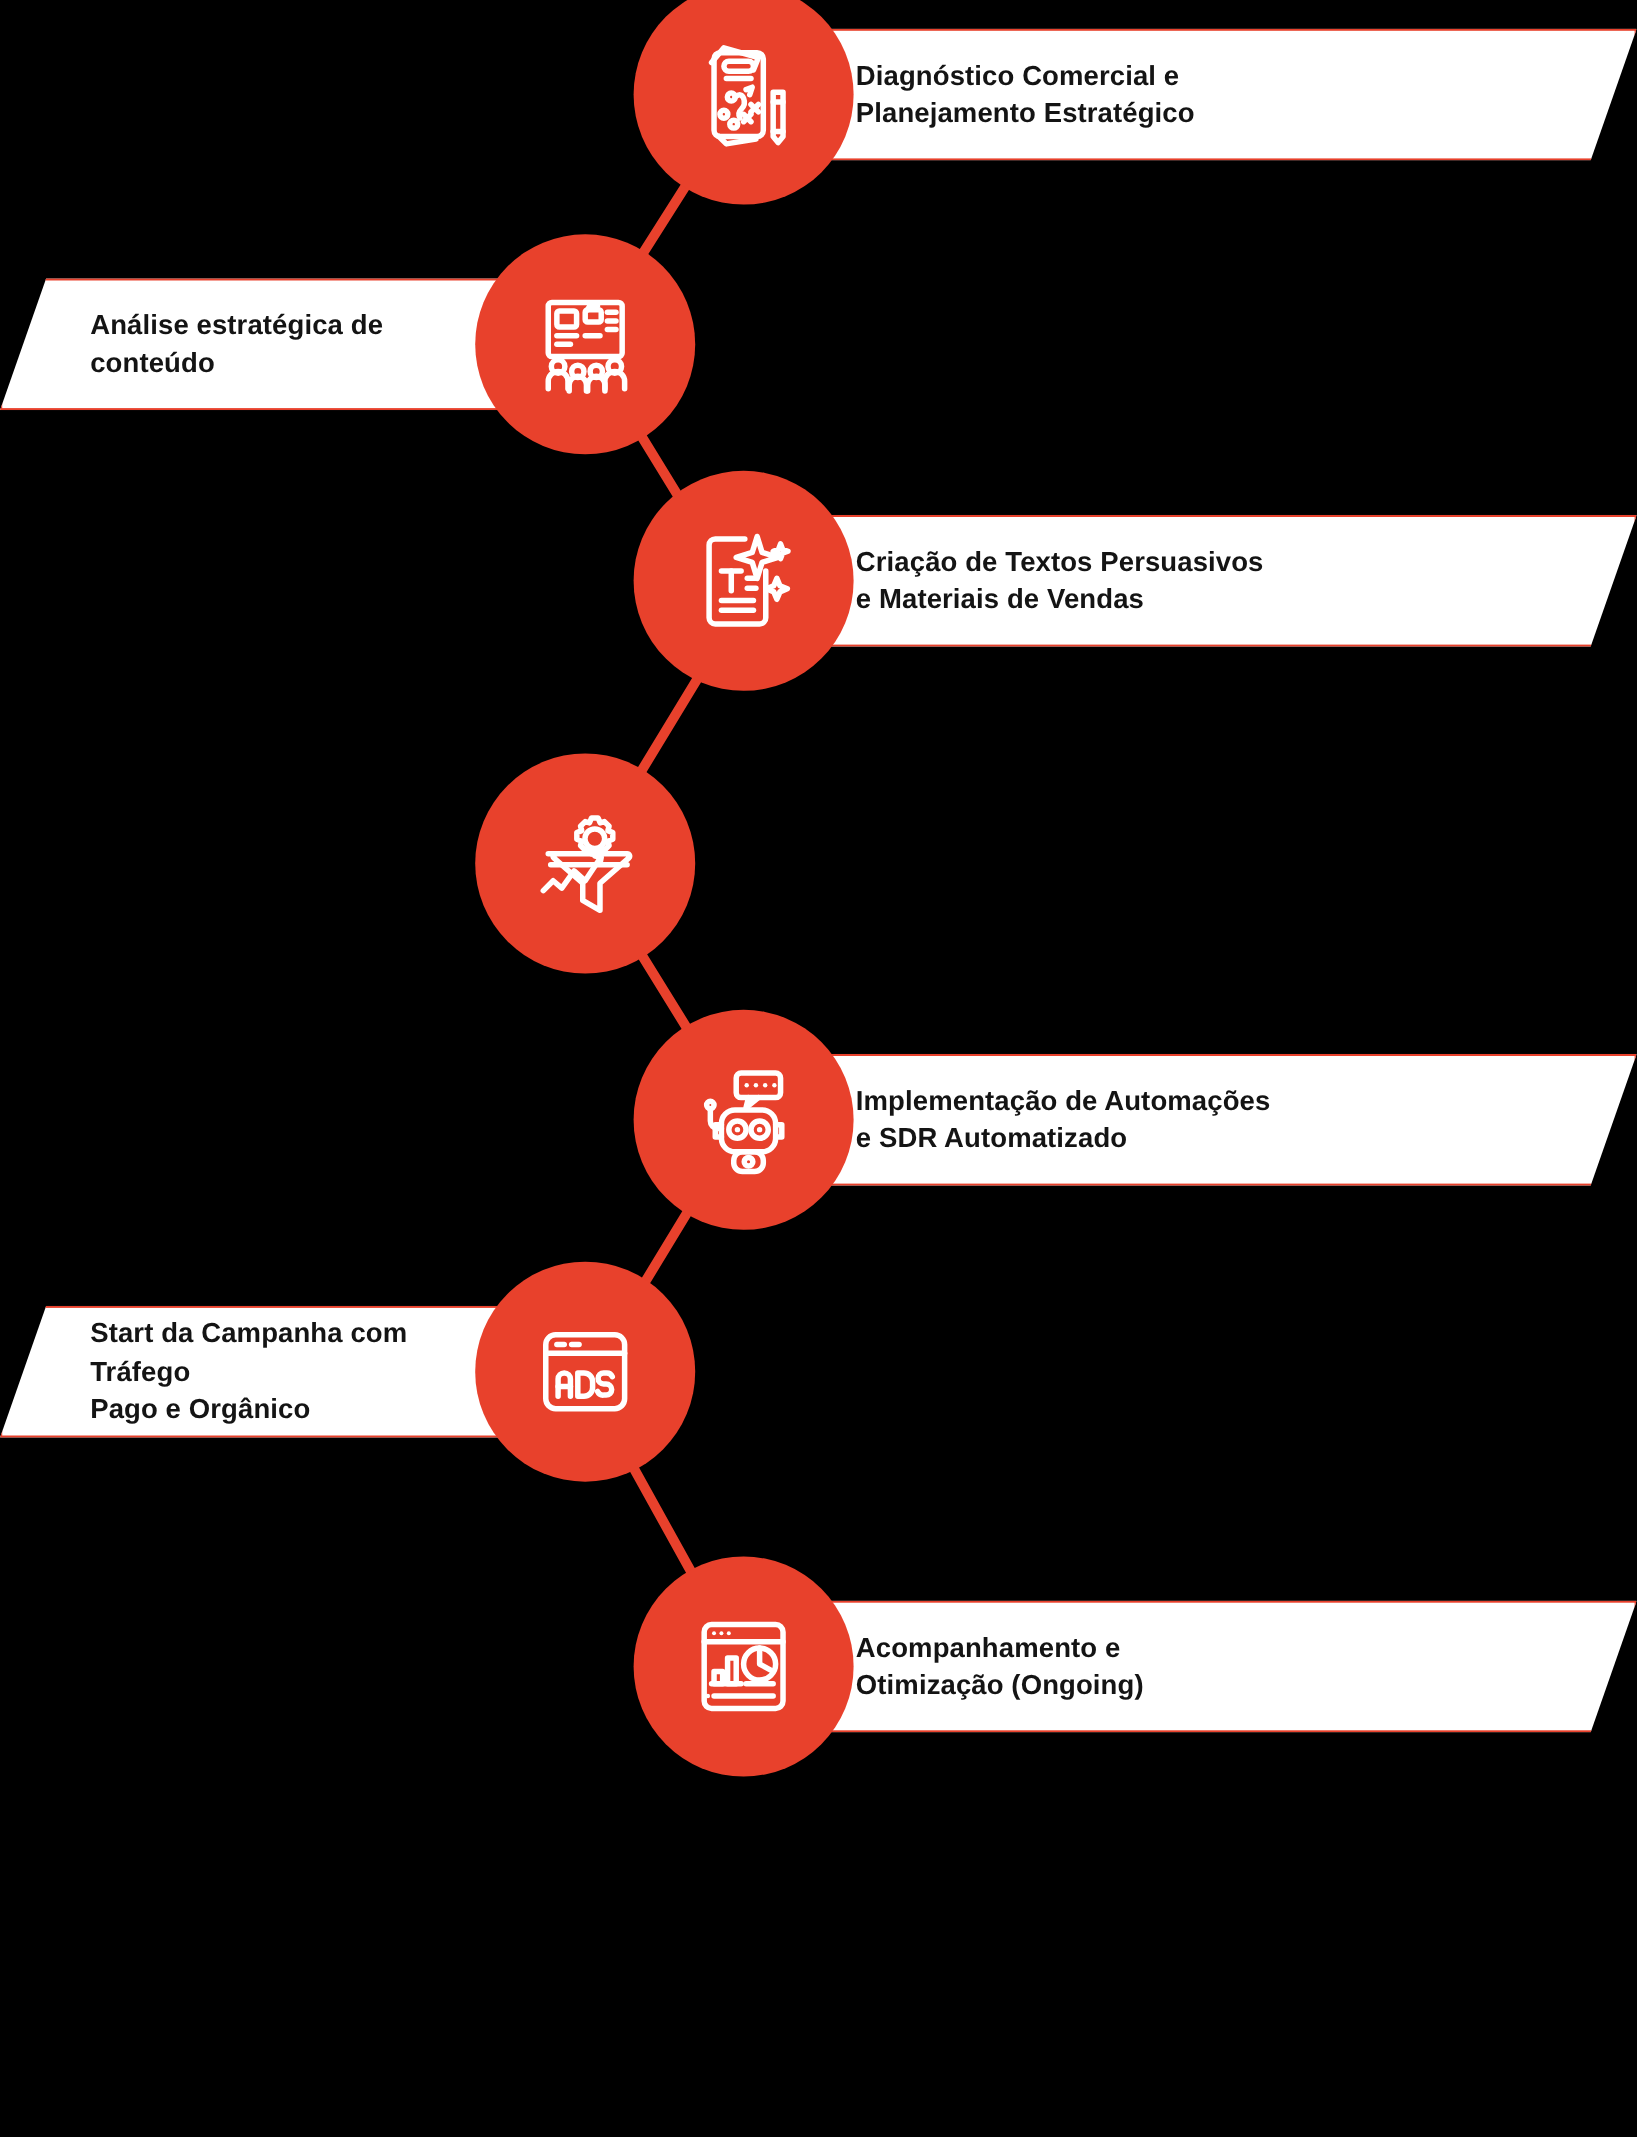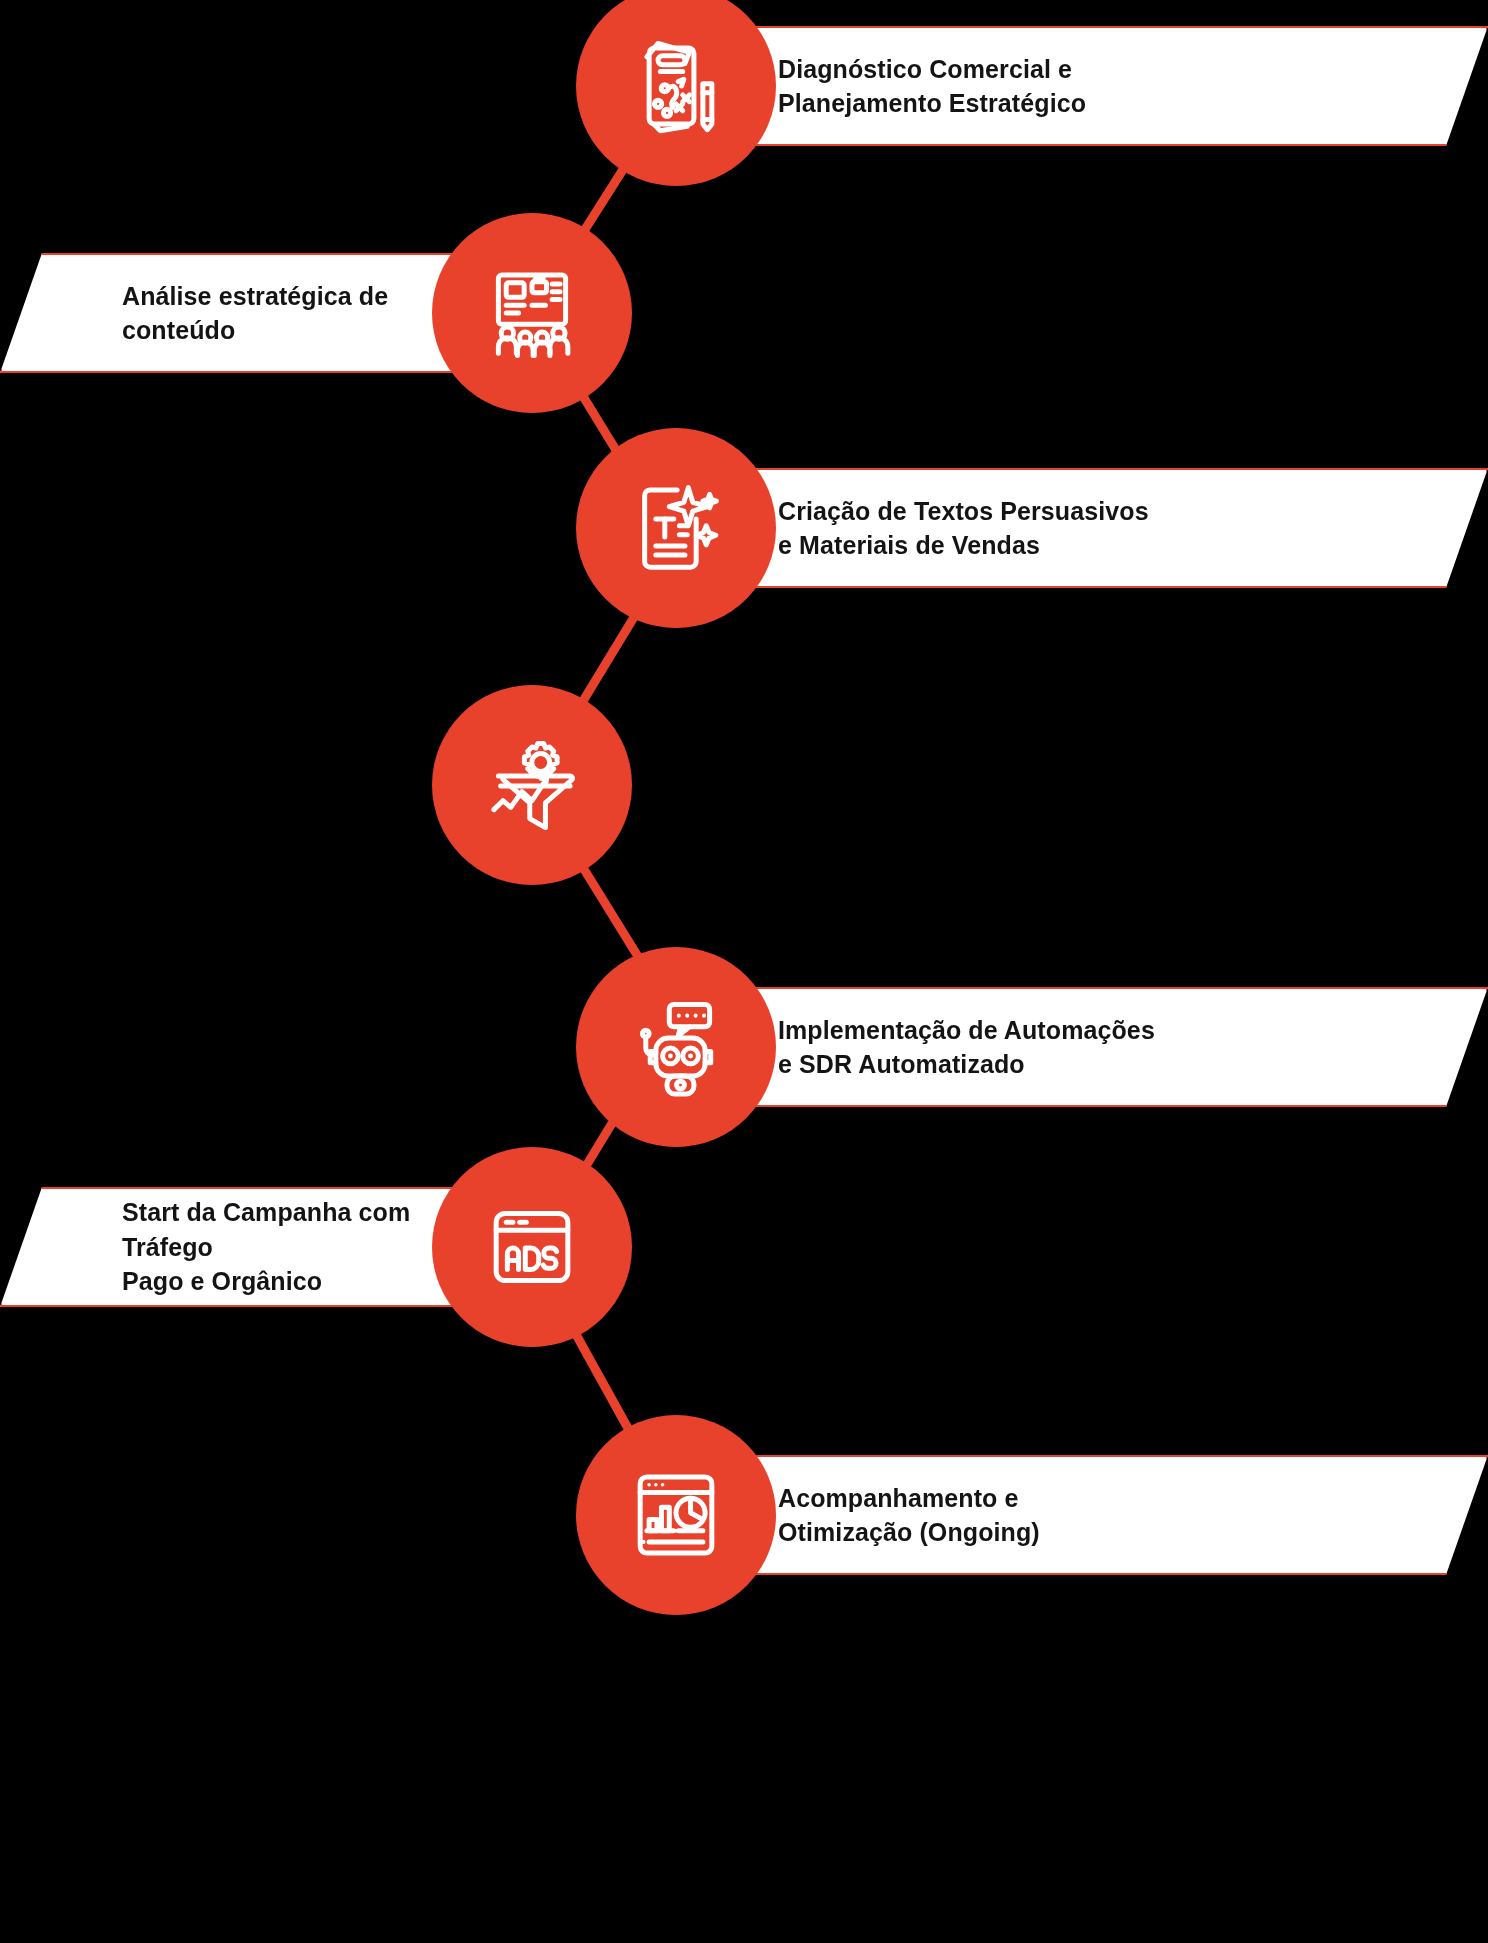--- a/index.html
+++ b/index.html
@@ -49,21 +49,21 @@
   }
   
   .step.right .banner {
     clip-path: polygon(0 0, 100% 0, calc(100% - 42px) 100%, 0 100%);
     padding-left:100px;
     padding-right:50px;
     justify-content:flex-start;
   }
   .step.left .banner {
     clip-path: polygon(42px 0, 100% 0, 100% 100%, 0 100%);
-    padding-left:120px;
+    padding-left:80px;
     padding-right:110px;
     justify-content:flex-start;
   }
   .banner-text {
     font-size:25px;
     font-weight:700;
     line-height:1.38;
     color:#141414;
     letter-spacing:0.1px;
     white-space:pre-line;
@@ -199,21 +199,21 @@
         <path d="M50 16 l3.5 1 1.6 -4 h5.4 l1.6 4 3.5 -1 3.8 3.8 -1 3.5 4 1.6 v5.4 l-4 1.6 1 3.5 -3.8 3.8 -3.5 -1 -1.6 4 h-5.4 l-1.6 -4 -3.5 1 -3.8 -3.8 1 -3.5 -4 -1.6 v-5.4 l4 -1.6 -1 -3.5 Z"></path>
         <circle cx="57.8" cy="29.9" r="8"></circle>
         <path d="M20 42 h64 a2 2 0 0 1 1.5 3.4 L62 66 v22 l-14 -8 V66 L24.5 45.4 A2 2 0 0 1 26 42"></path>
         <line x1="22" y1="51" x2="84" y2="51"></line>
         <polyline points="16,72 24,64 31,70 41,56 50,64 62,46"></polyline>
         <path d="M58 44 L63 45 L62 50"></path>
       </svg>
     </div>
   </div>
 
-  <div class="step right" style="top:942px;">
+  <div class="step right" style="top:913px;">
     <div class="banner-wrap">
       <div class="banner">
         <div class="banner-text">Implementação de Automações
 e SDR Automatizado</div>
       </div>
     </div>
     <div class="node">
       <svg viewBox="0 0 100 100">
         <rect x="44" y="12" width="36" height="20" rx="4"></rect>
         <path d="M54 32 L52 40 L62 32"></path>

